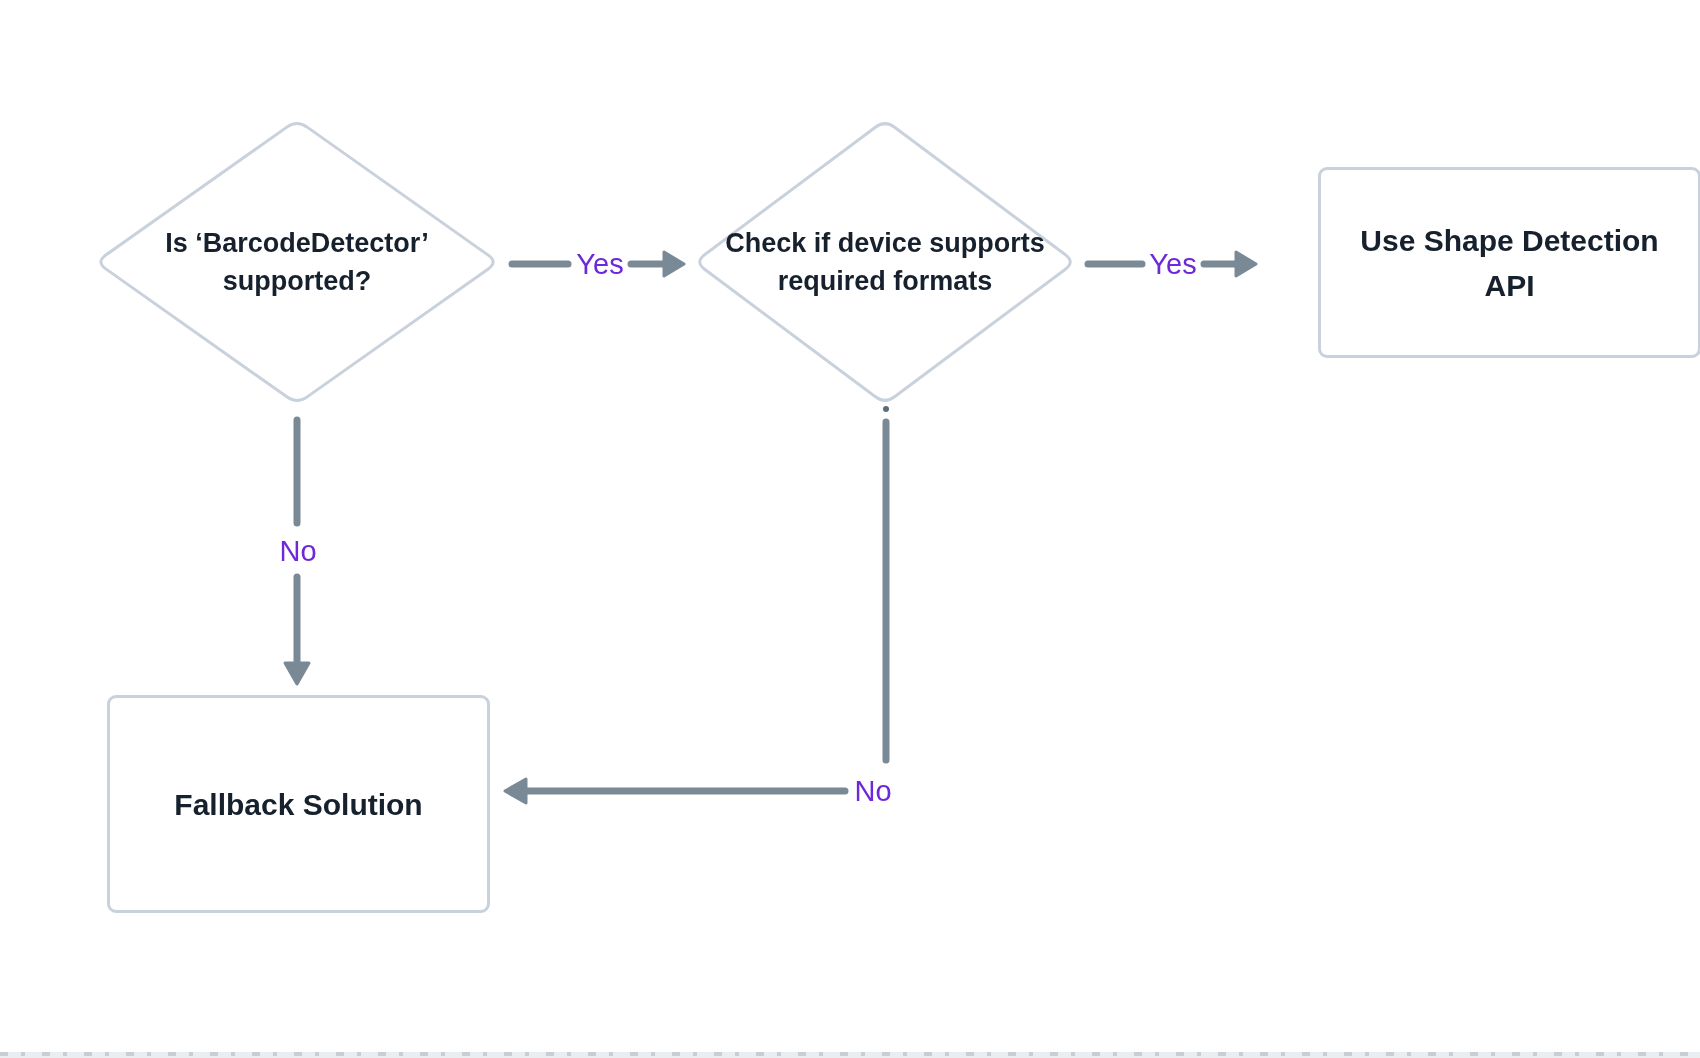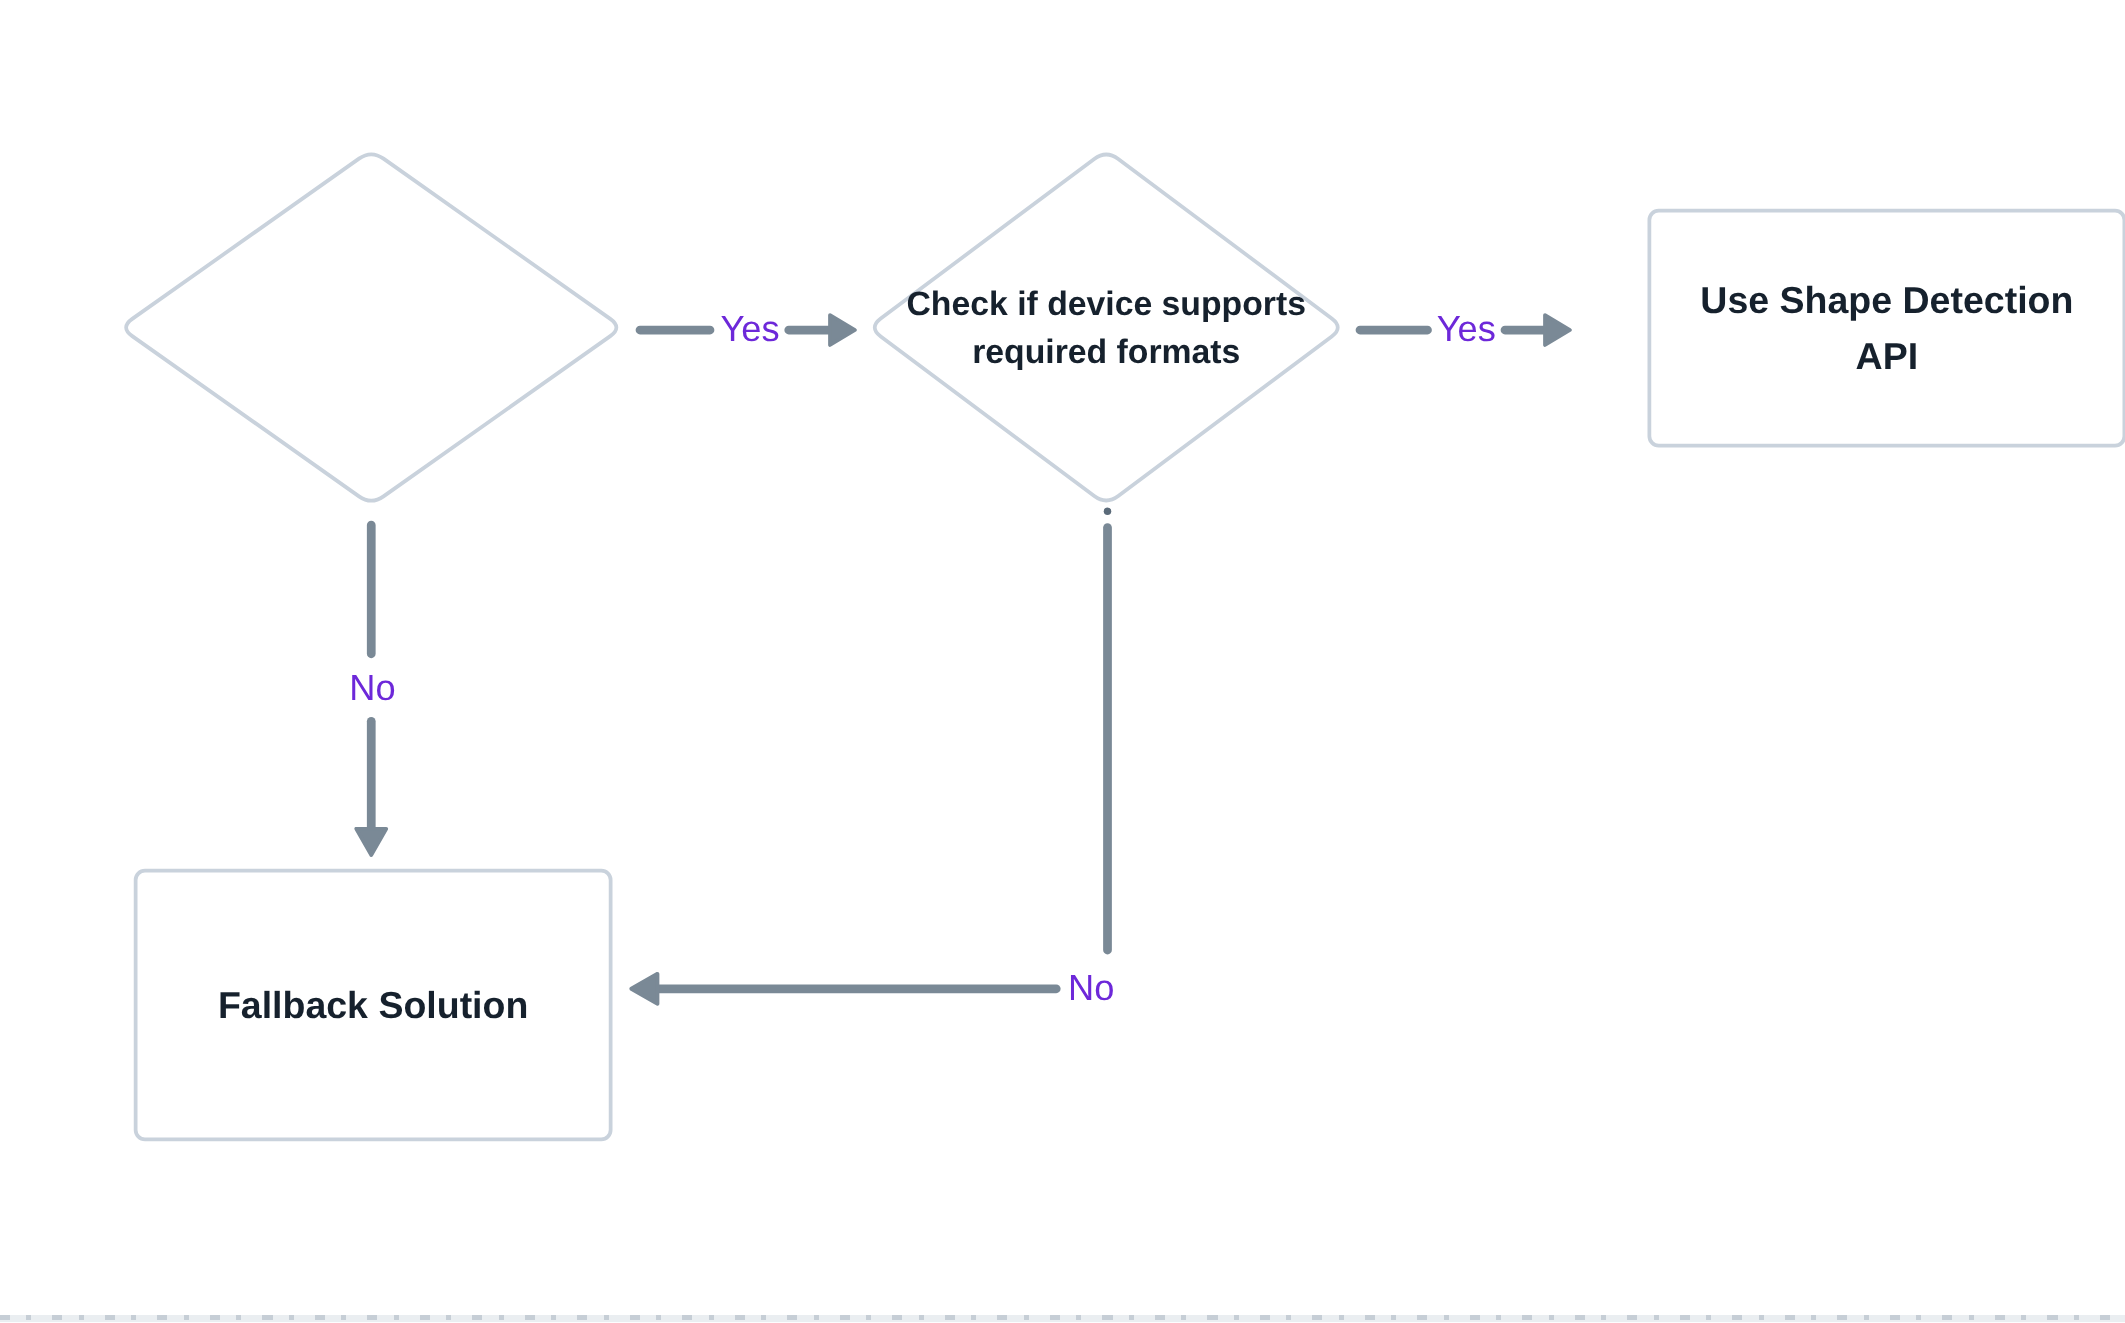--- a/index.html
+++ b/index.html
@@ -107,20 +107,22 @@
     <line x1="297" y1="420" x2="297" y2="523" stroke="#7a8996" stroke-width="7" stroke-linecap="round"></line>
     <line x1="297" y1="577" x2="297" y2="662" stroke="#7a8996" stroke-width="7" stroke-linecap="round"></line>
     <polygon points="285,663 309,663 297,684" fill="#7a8996" stroke="#7a8996" stroke-width="3" stroke-linejoin="round"></polygon>
 
     <circle cx="886" cy="409" r="3" fill="#5b6b7a"></circle>
     <line x1="886" y1="422" x2="886" y2="760" stroke="#7a8996" stroke-width="7" stroke-linecap="round"></line>
     <line x1="845" y1="791" x2="527" y2="791" stroke="#7a8996" stroke-width="7" stroke-linecap="round"></line>
     <polygon points="526,779 505,791 526,803" fill="#7a8996" stroke="#7a8996" stroke-width="3" stroke-linejoin="round"></polygon>
   </svg>
 
+  <div class="node-label diamond-label" style="left:127px; top:195px; width:340px; height:134px;">Is ‘BarcodeDetector’
+supported?</div>
 
   <div class="node-label diamond-label" style="left:705px; top:195px; width:360px; height:134px;">Check if device supports
 required formats</div>
 
   <div class="process-box" style="left:1270px; top:167px; width:383px; height:191px;margin-left:48px;">Use Shape Detection
 API</div>
 
   <div class="process-box" style="left:107px; top:695px; width:383px; height:218px;">Fallback Solution</div>
 
   <div class="edge-label" style="left:560px; top:244px; width:80px; height:40px;">Yes</div>

